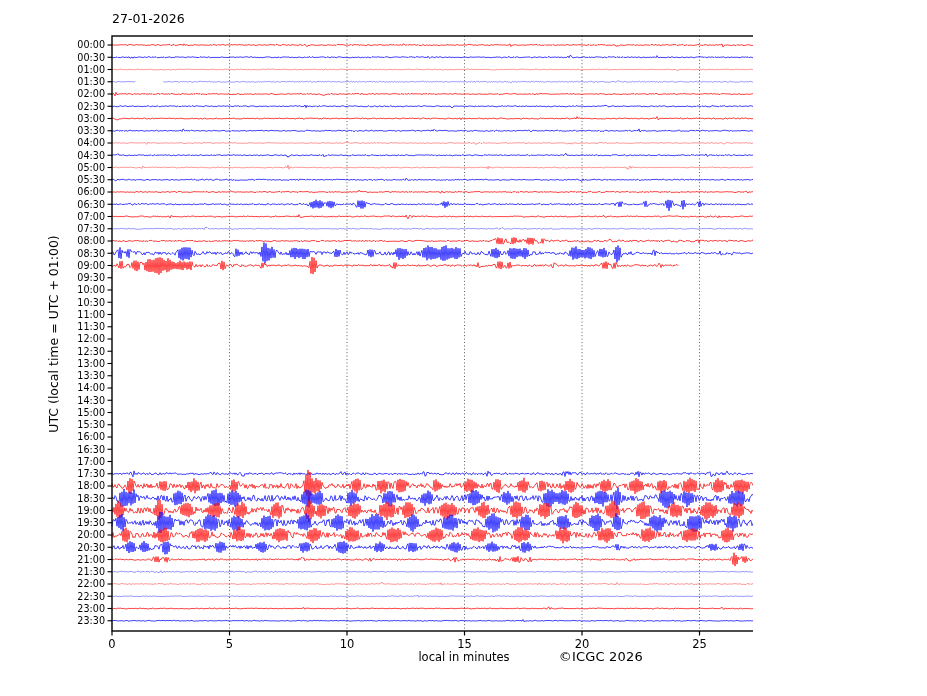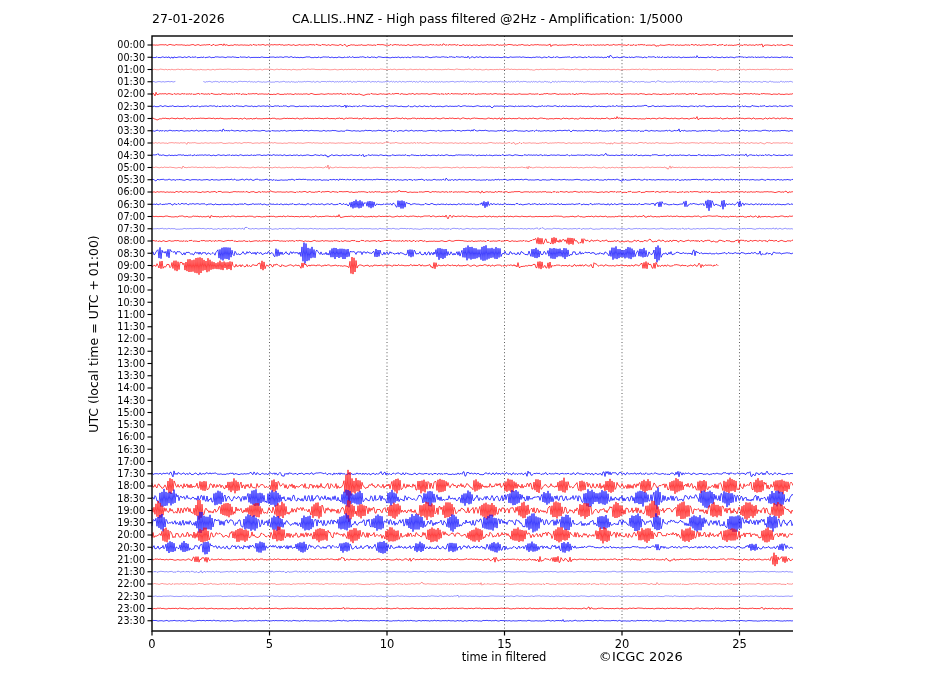--- a/index.html
+++ b/index.html
@@ -1,31 +1,30 @@
 <!DOCTYPE html>
 <html><head>
 <meta charset="utf-8">
 <style>
   html,body{margin:0;padding:0;background:#fff;}
   .page{position:relative;width:753px;height:696px;background:#ffffff;overflow:hidden;
-        font-family:"DejaVu Sans","Liberation Sans",sans-serif;color:#000;margin-left:40px;}
+        font-family:"DejaVu Sans","Liberation Sans",sans-serif;color:#000;}
   .title-date{position:absolute;left:112px;top:11px;font-size:12.5px;}
   .title-main{position:absolute;right:110px;top:11px;font-size:12.5px;}
   .ylabel{position:absolute;left:53px;top:334px;transform:translate(-50%,-50%) rotate(-90deg);
           font-size:12.5px;white-space:nowrap;}
   .xlabel{position:absolute;left:464px;top:650px;transform:translateX(-50%);font-size:11.5px;}
   .footer{position:absolute;right:110px;top:649px;font-size:13px;font-weight:normal;letter-spacing:0.2px;}
   #plot{position:absolute;left:0;top:0;}
 </style>
 </head>
 <body>
 
 <div class="page">
   <div class="title-date">27-01-2026</div>
-  <div class="title-main">CA.LLIS..HNZ - High pass filtered @2Hz - Amplification: 1/5000</div>
   <div class="ylabel">UTC (local time = UTC + 01:00)</div>
   <svg id="plot" width="927" height="696" viewBox="0 0 927 696">
       <line x1="229.5" y1="36" x2="229.5" y2="631" stroke="#4a4a4a" stroke-width="0.9" stroke-dasharray="1 2.4"></line>
       <line x1="347" y1="36" x2="347" y2="631" stroke="#4a4a4a" stroke-width="0.9" stroke-dasharray="1 2.4"></line>
       <line x1="464.5" y1="36" x2="464.5" y2="631" stroke="#4a4a4a" stroke-width="0.9" stroke-dasharray="1 2.4"></line>
       <line x1="582" y1="36" x2="582" y2="631" stroke="#4a4a4a" stroke-width="0.9" stroke-dasharray="1 2.4"></line>
       <line x1="699.5" y1="36" x2="699.5" y2="631" stroke="#4a4a4a" stroke-width="0.9" stroke-dasharray="1 2.4"></line>
       <g>
         <polyline points="112.0,44.6 113.0,45.2 114.0,44.8 115.0,45.2 116.0,45.1 117.0,44.9 118.0,45.4 119.0,44.7 120.0,45.0 121.0,44.5 122.0,45.0 123.0,44.5 124.0,45.1 125.0,44.7 126.0,44.6 127.0,45.5 128.0,45.2 129.0,44.5 130.0,44.6 131.0,44.4 132.0,45.1 133.0,44.9 134.0,45.3 135.0,45.3 136.0,44.4 137.0,44.9 138.0,44.8 139.0,45.0 140.0,44.8 141.0,45.0 142.0,44.5 143.0,45.4 144.0,44.8 145.0,45.3 146.0,45.5 147.0,45.0 148.0,45.2 149.0,45.3 150.0,45.2 151.0,44.8 152.0,44.7 153.0,44.5 154.0,44.8 155.0,45.6 156.0,45.1 157.0,44.9 158.0,44.5 159.0,44.9 160.0,45.3 161.0,45.6 162.0,44.7 163.0,45.4 164.0,44.5 165.0,45.1 166.0,45.0 167.0,44.6 168.0,44.9 169.0,44.5 170.0,44.5 171.0,45.6 172.0,45.4 173.0,44.6 174.0,44.4 175.0,45.6 176.0,45.1 177.0,45.4 178.0,44.9 179.0,44.9 180.0,44.3 181.0,44.8 182.0,44.3 183.0,45.7 184.0,43.8 185.0,45.4 186.0,44.8 187.0,44.7 188.0,45.6 189.0,45.5 190.0,45.4 191.0,45.1 192.0,45.2 193.0,45.5 194.0,44.8 195.0,44.5 196.0,45.1 197.0,44.9 198.0,44.8 199.0,45.5 200.0,44.8 201.0,45.1 202.0,44.7 203.0,45.3 204.0,45.0 205.0,44.9 206.0,45.3 207.0,45.0 208.0,45.3 209.0,45.4 210.0,44.8 211.0,44.7 212.0,45.6 213.0,44.5 214.0,44.5 215.0,45.2 216.0,44.8 217.0,45.5 218.0,44.4 219.0,45.1 220.0,44.8 221.0,45.2 222.0,44.5 223.0,44.6 224.0,44.7 225.0,45.3 226.0,45.3 227.0,44.5 228.0,45.0 229.0,44.9 230.0,45.1 231.0,44.7 232.0,44.7 233.0,45.0 234.0,44.7 235.0,44.5 236.0,45.0 237.0,44.7 238.0,45.0 239.0,44.5 240.0,44.4 241.0,45.3 242.0,44.5 243.0,45.0 244.0,45.4 245.0,45.1 246.0,44.9 247.0,45.2 248.0,44.7 249.0,44.5 250.0,45.2 251.0,45.0 252.0,45.5 253.0,44.6 254.0,44.8 255.0,45.4 256.0,45.5 257.0,45.1 258.0,45.2 259.0,44.6 260.0,44.6 261.0,45.2 262.0,45.0 263.0,45.3 264.0,44.7 265.0,44.8 266.0,45.5 267.0,44.7 268.0,45.5 269.0,44.6 270.0,44.7 271.0,44.5 272.0,45.0 273.0,44.7 274.0,44.7 275.0,45.4 276.0,44.4 277.0,44.4 278.0,45.1 279.0,45.1 280.0,45.3 281.0,45.5 282.0,44.4 283.0,44.7 284.0,44.8 285.0,44.7 286.0,45.2 287.0,45.5 288.0,44.7 289.0,44.8 290.0,45.5 291.0,45.3 292.0,44.4 293.0,44.9 294.0,44.8 295.0,45.1 296.0,45.2 297.0,45.2 298.0,45.5 299.0,45.1 300.0,44.5 301.0,44.6 302.0,45.5 303.0,45.6 304.0,44.5 305.0,44.6 306.0,45.4 307.0,46.8 308.0,45.3 309.0,45.7 310.0,45.2 311.0,44.8 312.0,44.8 313.0,45.2 314.0,44.6 315.0,45.4 316.0,45.3 317.0,45.2 318.0,45.5 319.0,44.7 320.0,45.5 321.0,44.6 322.0,44.8 323.0,45.4 324.0,45.2 325.0,45.4 326.0,45.3 327.0,45.2 328.0,44.5 329.0,45.0 330.0,45.1 331.0,44.9 332.0,45.4 333.0,45.3 334.0,44.9 335.0,45.1 336.0,45.5 337.0,44.5 338.0,44.6 339.0,44.5 340.0,44.8 341.0,44.7 342.0,44.6 343.0,44.7 344.0,44.9 345.0,45.2 346.0,45.4 347.0,44.9 348.0,45.2 349.0,45.6 350.0,44.8 351.0,44.4 352.0,45.4 353.0,45.1 354.0,44.7 355.0,44.6 356.0,44.5 357.0,45.2 358.0,44.4 359.0,45.2 360.0,45.4 361.0,44.6 362.0,45.2 363.0,45.3 364.0,45.0 365.0,45.3 366.0,45.6 367.0,45.1 368.0,44.6 369.0,44.8 370.0,45.5 371.0,45.3 372.0,45.4 373.0,45.3 374.0,44.5 375.0,45.2 376.0,44.6 377.0,45.3 378.0,45.2 379.0,44.5 380.0,44.7 381.0,44.6 382.0,44.9 383.0,45.4 384.0,44.9 385.0,45.5 386.0,44.9 387.0,44.9 388.0,45.3 389.0,45.1 390.0,44.6 391.0,44.5 392.0,45.0 393.0,44.9 394.0,44.5 395.0,45.5 396.0,44.4 397.0,45.2 398.0,45.0 399.0,45.3 400.0,44.8 401.0,44.6 402.0,45.6 403.0,43.9 404.0,44.0 405.0,44.9 406.0,45.4 407.0,44.5 408.0,45.5 409.0,44.6 410.0,44.5 411.0,45.1 412.0,44.8 413.0,44.9 414.0,44.7 415.0,44.5 416.0,45.3 417.0,45.2 418.0,44.4 419.0,45.4 420.0,45.4 421.0,45.5 422.0,45.4 423.0,44.5 424.0,44.9 425.0,45.5 426.0,45.3 427.0,44.7 428.0,45.6 429.0,45.1 430.0,44.8 431.0,45.5 432.0,45.5 433.0,45.2 434.0,44.8 435.0,45.2 436.0,45.3 437.0,44.7 438.0,45.4 439.0,45.6 440.0,45.5 441.0,44.9 442.0,45.0 443.0,45.4 444.0,44.9 445.0,45.2 446.0,45.2 447.0,44.7 448.0,44.5 449.0,45.4 450.0,44.6 451.0,45.0 452.0,45.1 453.0,44.9 454.0,45.3 455.0,45.5 456.0,44.9 457.0,44.5 458.0,44.7 459.0,45.4 460.0,45.2 461.0,44.9 462.0,45.5 463.0,44.8 464.0,45.1 465.0,44.6 466.0,45.2 467.0,45.0 468.0,44.5 469.0,44.5 470.0,44.5 471.0,44.7 472.0,44.7 473.0,45.1 474.0,45.4 475.0,44.8 476.0,45.1 477.0,45.4 478.0,45.4 479.0,44.5 480.0,45.3 481.0,44.6 482.0,44.6 483.0,44.5 484.0,45.4 485.0,45.0 486.0,45.4 487.0,44.9 488.0,45.0 489.0,45.5 490.0,45.5 491.0,44.6 492.0,44.9 493.0,45.1 494.0,45.0 495.0,44.5 496.0,44.9 497.0,44.7 498.0,44.5 499.0,45.0 500.0,45.0 501.0,44.8 502.0,45.2 503.0,44.9 504.0,45.0 505.0,45.0 506.0,45.1 507.0,45.5 508.0,44.8 509.0,45.0 510.0,43.9 511.0,46.6 512.0,45.1 513.0,45.4 514.0,44.6 515.0,45.2 516.0,44.4 517.0,45.3 518.0,45.3 519.0,45.4 520.0,44.8 521.0,45.5 522.0,44.7 523.0,45.2 524.0,45.2 525.0,45.1 526.0,45.4 527.0,44.7 528.0,45.1 529.0,44.7 530.0,44.9 531.0,44.4 532.0,44.7 533.0,45.3 534.0,44.6 535.0,44.6 536.0,44.6 537.0,44.4 538.0,45.5 539.0,44.5 540.0,45.1 541.0,45.5 542.0,45.0 543.0,45.3 544.0,45.5 545.0,44.5 546.0,45.5 547.0,44.7 548.0,45.2 549.0,45.1 550.0,44.9 551.0,44.9 552.0,45.4 553.0,44.4 554.0,45.2 555.0,45.1 556.0,45.5 557.0,44.9 558.0,44.9 559.0,45.2 560.0,45.1 561.0,44.6 562.0,45.5 563.0,44.6 564.0,45.1 565.0,45.4 566.0,44.8 567.0,44.7 568.0,44.5 569.0,45.2 570.0,45.4 571.0,44.8 572.0,45.4 573.0,44.5 574.0,44.4 575.0,45.2 576.0,44.9 577.0,45.1 578.0,44.8 579.0,44.5 580.0,44.9 581.0,44.7 582.0,45.0 583.0,44.9 584.0,45.3 585.0,44.7 586.0,45.6 587.0,45.3 588.0,44.8 589.0,44.5 590.0,45.5 591.0,44.9 592.0,45.6 593.0,44.9 594.0,44.5 595.0,45.6 596.0,44.9 597.0,45.4 598.0,44.4 599.0,45.1 600.0,44.6 601.0,44.7 602.0,44.5 603.0,44.8 604.0,45.1 605.0,44.5 606.0,45.6 607.0,45.1 608.0,45.2 609.0,45.1 610.0,45.1 611.0,45.3 612.0,45.4 613.0,44.7 614.0,45.1 615.0,44.9 616.0,46.5 617.0,45.6 618.0,46.0 619.0,45.9 620.0,44.7 621.0,45.3 622.0,45.0 623.0,45.5 624.0,45.2 625.0,45.5 626.0,44.8 627.0,45.2 628.0,44.5 629.0,44.8 630.0,44.5 631.0,45.3 632.0,44.8 633.0,45.1 634.0,44.5 635.0,45.6 636.0,45.2 637.0,44.8 638.0,45.0 639.0,45.5 640.0,44.9 641.0,45.0 642.0,45.5 643.0,45.1 644.0,45.4 645.0,44.9 646.0,44.6 647.0,45.3 648.0,44.9 649.0,45.0 650.0,45.5 651.0,44.5 652.0,44.6 653.0,44.6 654.0,45.5 655.0,44.7 656.0,44.4 657.0,45.3 658.0,45.4 659.0,44.5 660.0,45.4 661.0,45.5 662.0,44.9 663.0,45.2 664.0,44.6 665.0,45.4 666.0,44.6 667.0,44.6 668.0,44.6 669.0,45.4 670.0,45.1 671.0,44.9 672.0,45.1 673.0,44.6 674.0,44.4 675.0,44.9 676.0,44.5 677.0,45.5 678.0,45.5 679.0,44.9 680.0,44.7 681.0,45.2 682.0,44.5 683.0,44.5 684.0,45.5 685.0,45.3 686.0,45.3 687.0,44.6 688.0,45.6 689.0,45.0 690.0,45.3 691.0,45.2 692.0,45.1 693.0,45.6 694.0,45.3 695.0,45.0 696.0,45.3 697.0,44.7 698.0,44.6 699.0,44.5 700.0,45.2 701.0,45.2 702.0,45.2 703.0,45.6 704.0,44.4 705.0,45.2 706.0,44.6 707.0,45.0 708.0,45.6 709.0,44.8 710.0,45.0 711.0,44.9 712.0,45.5 713.0,44.6 714.0,45.5 715.0,45.3 716.0,44.6 717.0,44.7 718.0,45.4 719.0,44.5 720.0,44.8 721.0,44.8 722.0,43.9 723.0,47.1 724.0,45.5 725.0,45.2 726.0,45.0 727.0,45.1 728.0,44.9 729.0,45.3 730.0,45.1 731.0,45.6 732.0,45.5 733.0,45.1 734.0,44.7 735.0,45.6 736.0,45.6 737.0,44.5 738.0,45.3 739.0,44.9 740.0,45.4 741.0,44.6 742.0,44.9 743.0,45.4 744.0,45.6 745.0,45.3 746.0,45.2 747.0,44.9 748.0,44.8 749.0,44.5 750.0,45.4 751.0,45.1 752.0,45.5 753.0,45.3 754.0,45.3 755.0,45.0 756.0,45.6 757.0,45.4 758.0,44.7 759.0,44.8 760.0,45.3 761.0,44.6 762.0,44.5 763.0,44.9 764.0,45.0 765.0,45.3 766.0,45.4 767.0,44.9 768.0,45.3 769.0,44.5 770.0,45.6 771.0,45.0 772.0,45.5 773.0,45.3 774.0,44.7 775.0,44.8 776.0,45.5 777.0,45.0 778.0,44.9 779.0,45.3 780.0,45.0 781.0,45.3 782.0,44.8 783.0,44.5 784.0,45.2 785.0,45.1 786.0,44.9 787.0,45.6 788.0,45.4 789.0,44.5 790.0,45.6 791.0,44.6 792.0,45.7 793.0,43.7 794.0,45.2 795.0,44.3 796.0,45.2 797.0,45.5 798.0,44.7 799.0,45.6 800.0,44.5 801.0,44.9 802.0,44.9 803.0,45.5 804.0,45.6 805.0,45.5 806.0,45.4 807.0,44.8 808.0,45.0 809.0,45.4 810.0,45.0 811.0,44.5 812.0,45.1 813.0,45.2 814.0,45.5 815.0,44.4 816.0,45.3 817.0,44.4" fill="none" stroke="#ff0000" stroke-width="0.8" stroke-opacity="0.92" stroke-linejoin="round" stroke-linecap="round"></polyline>
       </g>
@@ -231,15 +230,15 @@
       <text x="105" y="575.15" text-anchor="end" font-size="9.6" font-family="DejaVu Sans, Liberation Sans, sans-serif" fill="#000000">21:30</text>
       <line x1="107.5" y1="584" x2="112" y2="584" stroke="#000000" stroke-width="1.1"></line>
       <text x="105" y="587.4" text-anchor="end" font-size="9.6" font-family="DejaVu Sans, Liberation Sans, sans-serif" fill="#000000">22:00</text>
       <line x1="107.5" y1="596.25" x2="112" y2="596.25" stroke="#000000" stroke-width="1.1"></line>
       <text x="105" y="599.65" text-anchor="end" font-size="9.6" font-family="DejaVu Sans, Liberation Sans, sans-serif" fill="#000000">22:30</text>
       <line x1="107.5" y1="608.5" x2="112" y2="608.5" stroke="#000000" stroke-width="1.1"></line>
       <text x="105" y="611.9" text-anchor="end" font-size="9.6" font-family="DejaVu Sans, Liberation Sans, sans-serif" fill="#000000">23:00</text>
       <line x1="107.5" y1="620.75" x2="112" y2="620.75" stroke="#000000" stroke-width="1.1"></line>
       <text x="105" y="624.15" text-anchor="end" font-size="9.6" font-family="DejaVu Sans, Liberation Sans, sans-serif" fill="#000000">23:30</text>
     </svg>
-  <div class="xlabel">time in filtered</div>
+  <div class="xlabel">local in minutes</div>
   <div class="footer">©ICGC 2026</div>
 </div>
 
 </body></html>

